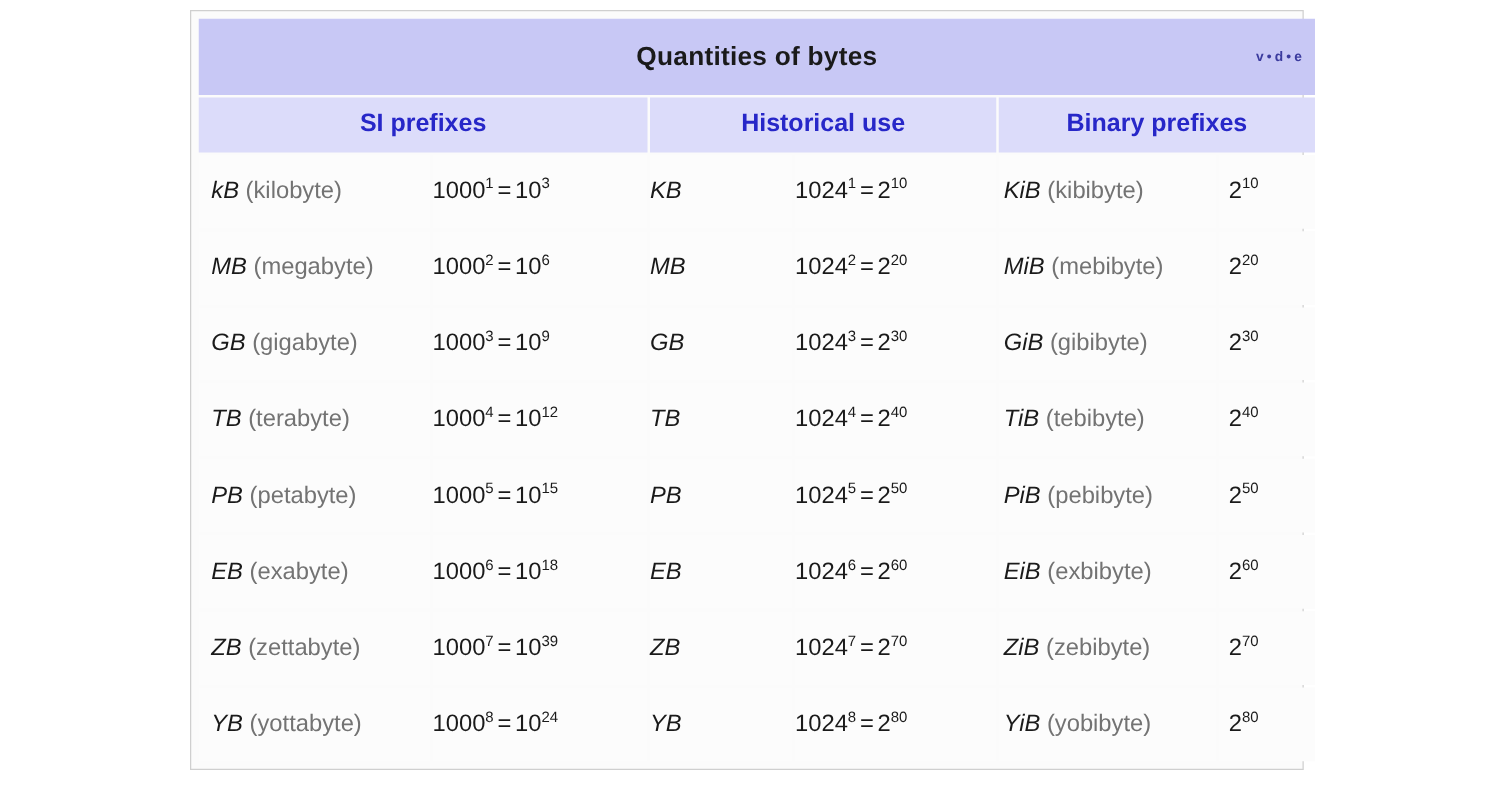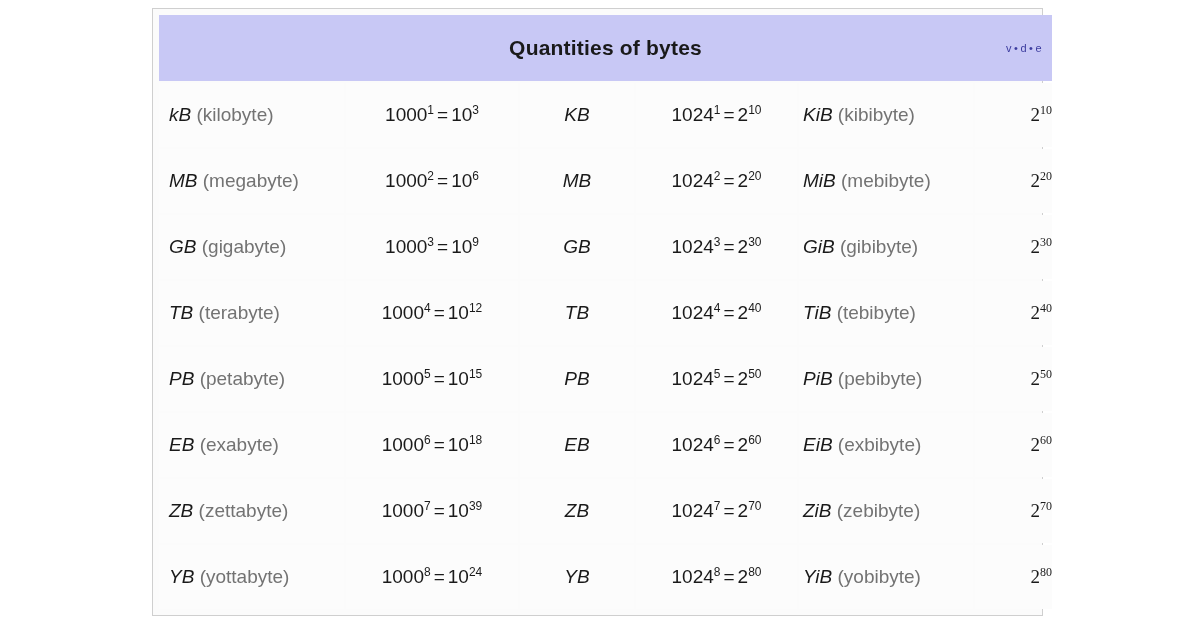--- a/index.html
+++ b/index.html
@@ -55,21 +55,21 @@
     font-weight: bold;
     color: #1a1a1a;
     letter-spacing: 0.2px;
   }
   .vde {
     position: absolute;
     right: 10px;
     top: 50%;
     transform: translateY(-50%);
     font-size: 11px;
-    font-weight: normal;
+    font-weight: bold;
     color: #3b3b9e;
     letter-spacing: 0.5px;
     white-space: nowrap;
   }
   .vde a {
     color: #3b3b9e;
     text-decoration: none;
   }
   .vde .sep {
     color: #3b3b9e;
@@ -104,21 +104,20 @@
     display: block;
     font-size: 18px;
     font-weight: bold;
     color: #1a1a1a;
   }
 
   
   .data-cell {
     background: #fcfcfc;
     height: 54px;
-    text-align: center;
     font-size: 19px;
     color: #1a1a1a;
     white-space: nowrap;
   }
   .data-cell.sym {
     text-align: left;
     padding-left: 10px;
   }
   .data-cell.sym-bin {
     text-align: left;
@@ -137,23 +136,22 @@
   }
   sup {
     font-size: 0.63em;
     vertical-align: super;
     line-height: 0;
   }
   .eq {
     padding: 0 3px;
   }
   .data-cell.val-bin {
-    text-align: right;
+    text-align: left;
     padding-left: 8px;
-    font-family: Liberation Serif, serif;
   }
 </style>
 </head>
 <body>
 
 <div id="navbox-frame">
   <table class="navbox">
     <colgroup>
       <col style="width:185px">
       <col style="width:172px">
@@ -164,20 +162,31 @@
     </colgroup>
     <tbody>
 
       <tr>
         <td class="title-cell" colspan="6">
           <span class="title-text">Quantities of bytes</span>
           <span class="vde"><a href="#">v</a><span class="sep">•</span><a href="#">d</a><span class="sep">•</span><a href="#">e</a></span>
         </td>
       </tr>
 
+      <tr>
+        <td class="group-cell" colspan="2">
+          <span class="group-text">SI prefixes</span>
+        </td>
+        <td class="group-cell" colspan="2">
+          <span class="group-text">Historical use</span>
+        </td>
+        <td class="group-cell" colspan="2">
+          <span class="group-text">Binary prefixes</span>
+        </td>
+      </tr>
 
 
     <tr>
           <td class="data-cell sym"><span class="sym-abbr">kB</span> <span class="sym-name">(kilobyte)</span></td>
           <td class="data-cell"><span class="val"><span>1000</span><sup>1</sup></span><span class="eq">=</span><span class="val"><span>10</span><sup>3</sup></span></td>
           <td class="data-cell"><span class="sym-abbr">KB</span></td>
           <td class="data-cell"><span class="val"><span>1024</span><sup>1</sup></span><span class="eq">=</span><span class="val"><span>2</span><sup>10</sup></span></td>
           <td class="data-cell sym-bin"><span class="sym-abbr">KiB</span> <span class="sym-name">(kibibyte)</span></td>
           <td class="data-cell val-bin"><span class="val"><span>2</span><sup>10</sup></span></td>
         </tr>

